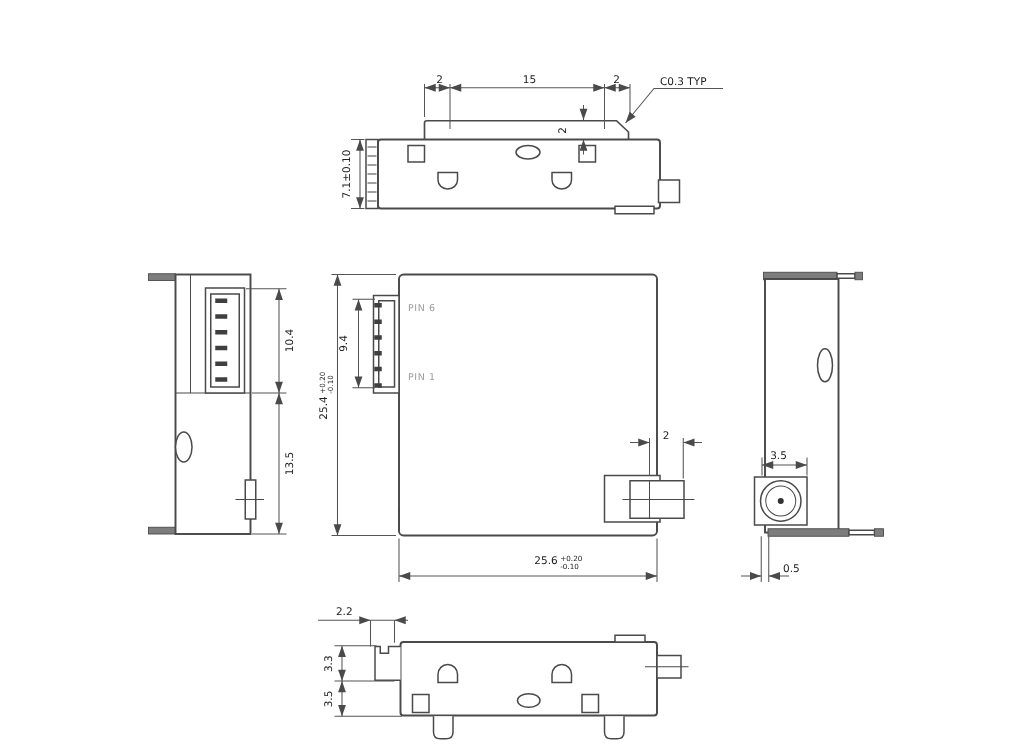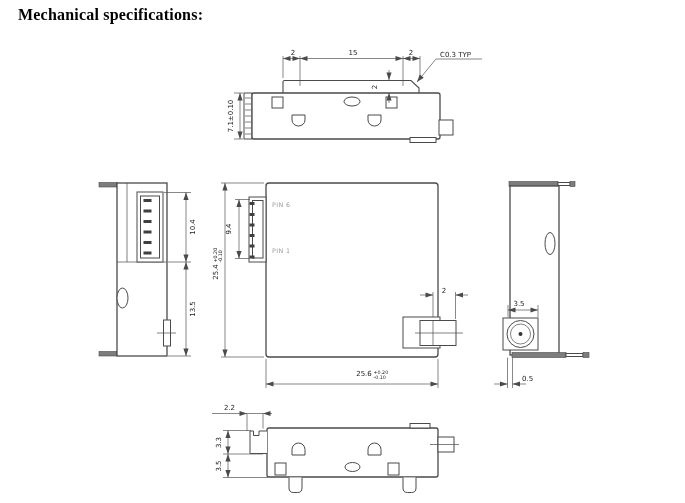--- a/index.html
+++ b/index.html
@@ -13,21 +13,20 @@
   .bar{fill:#7d7d7d;stroke:#4a4a4a;stroke-width:.6;}
   .pinfill{fill:#3f3f3f;stroke:none;}
   text.d{font:7px "DejaVu Sans","Liberation Sans",sans-serif;fill:#222;}
   text.dt{font:4.8px "DejaVu Sans","Liberation Sans",sans-serif;fill:#222;}
   text.pinlbl{font:6.3px "DejaVu Sans","Liberation Sans",sans-serif;fill:#9b9b9b;letter-spacing:.4px;}
 </style>
 </head>
 <body>
 
 <div class="page">
-  <div class="title">Mechanical specifications:</div>
 
   <svg width="685" height="503" viewBox="0 0 685 503">
     <defs>
       <marker id="mE" markerWidth="10" markerHeight="10" refX="8.5" refY="5" orient="auto" markerUnits="userSpaceOnUse">
         <path d="M1,2.4 L8.5,5 L1,7.6 Z" fill="#4a4a4a"></path>
       </marker>
       <marker id="mS" markerWidth="10" markerHeight="10" refX="1.5" refY="5" orient="auto" markerUnits="userSpaceOnUse">
         <path d="M9,2.4 L1.5,5 L9,7.6 Z" fill="#4a4a4a"></path>
       </marker>
     </defs>

